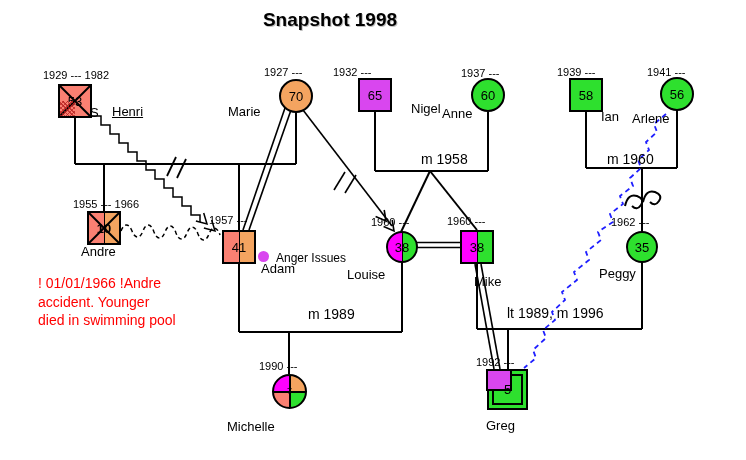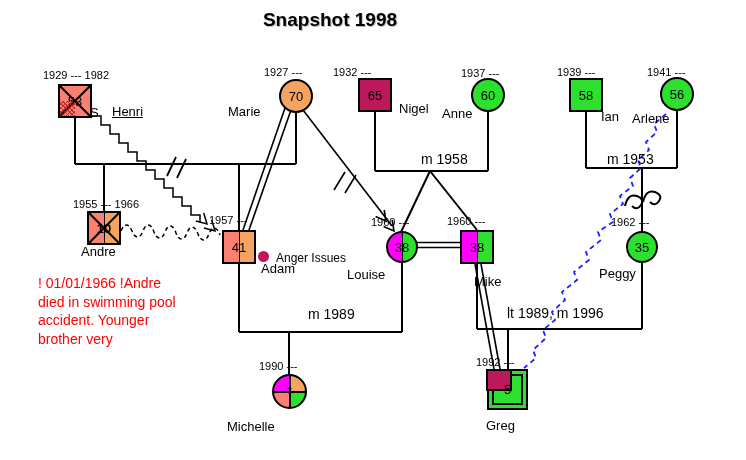--- a/index.html
+++ b/index.html
@@ -20,21 +20,21 @@
   .union{font-size:14px;}
   .title{position:absolute;z-index:3;left:240px;top:9px;width:180px;text-align:center;
          font-size:19px;font-weight:bold;text-shadow:1px 1px 0 rgba(140,140,140,.55);}
   .note{position:absolute;z-index:3;left:38px;top:274px;font-size:14px;line-height:18.5px;}
   .dot{position:absolute;z-index:3;width:11px;height:11px;border-radius:50%;}
   .inner-border{position:absolute;inset:3px;border:2px solid #000;}
   .quad{position:absolute;left:-3px;top:-2px;width:26px;height:22px;border:2px solid #000;box-sizing:border-box;}
   
   .c-salmon{background:#FA8072;}
   .c-sandy{background:#F4A460;}
-  .c-magenta{background:#be185d;}
+  .c-magenta{background:#d946ef;}
   .c-green{background:#2EE02E;}
   .split-sr{background:linear-gradient(#000,#000) 50% 0/1px 100% no-repeat,
             linear-gradient(90deg,#FA8072 0 50%,#F4A460 50% 100%);}
   .split-mg{background:linear-gradient(#000,#000) 50% 0/1px 100% no-repeat,
             linear-gradient(90deg,#FF00FF 0 50%,#2EE02E 50% 100%);}
   .quadrants{background-image:linear-gradient(#000,#000),linear-gradient(#000,#000),
              conic-gradient(#F4A460 0 90deg,#2EE02E 90deg 180deg,#FA8072 180deg 270deg,#FF00FF 270deg 360deg);
              background-size:2px 100%,100% 2px,100% 100%;
              background-position:50% 0,0 50%,0 0;background-repeat:no-repeat;}
   .red-note{color:#FF0000;}
@@ -186,40 +186,39 @@
   <div class="lbl date" style="left:209px;top:214px;">1957 ---</div>
   <div class="lbl date" style="left:371px;top:216px;">1960 ---</div>
   <div class="lbl date" style="left:447px;top:215px;">1960 ---</div>
   <div class="lbl date" style="left:611px;top:216px;">1962 ---</div>
   <div class="lbl date" style="left:259px;top:360px;text-align:center;">1990 ---</div>
   <div class="lbl date" style="left:476px;top:356px;">1992 ---</div>
 
   <div class="lbl" style="left:90px;top:105px;">S</div>
   <div class="lbl" style="left:112px;top:104px;text-decoration:underline;">Henri</div>
   <div class="lbl" style="left:228px;top:104px;">Marie</div>
-  <div class="lbl" style="left:399px;top:101px;">Nigel</div>
+  <div class="lbl" style="left:411px;top:101px;">Nigel</div>
   <div class="lbl" style="left:442px;top:106px;">Anne</div>
   <div class="lbl" style="left:601px;top:109px;">Ian</div>
   <div class="lbl" style="left:632px;top:111px;">Arlene</div>
   <div class="lbl" style="left:81px;top:244px;">Andre</div>
   <div class="lbl" style="left:261px;top:261px;">Adam</div>
   <div class="lbl" style="left:347px;top:267px;">Louise</div>
   <div class="lbl" style="left:474px;top:274px;">Mike</div>
   <div class="lbl" style="left:599px;top:266px;">Peggy</div>
   <div class="lbl" style="left:227px;top:419px;">Michelle</div>
   <div class="lbl" style="left:486px;top:418px;">Greg</div>
 
   <div class="lbl union" style="left:421px;top:151px;">m 1958</div>
-  <div class="lbl union" style="left:607px;top:151px;">m 1953</div>
+  <div class="lbl union" style="left:607px;top:151px;">m 1960</div>
   <div class="lbl union" style="left:308px;top:306px;">m 1989</div>
   <div class="lbl union" style="left:507px;top:305px;">lt 1989, m 1996</div>
 
   <div class="dot c-magenta" style="left:258px;top:251px;"></div>
   <div class="lbl" style="left:276px;top:251px;font-size:12px;">Anger Issues</div>
 
   <div class="note red-note">
     <div>! 01/01/1966 !Andre</div>
+    <div>accident. Younger</div>
     <div>died in swimming pool</div>
-    <div>accident. Younger</div>
-    <div>brother very</div>
   </div>
 
 </div>
 
 </body></html>

